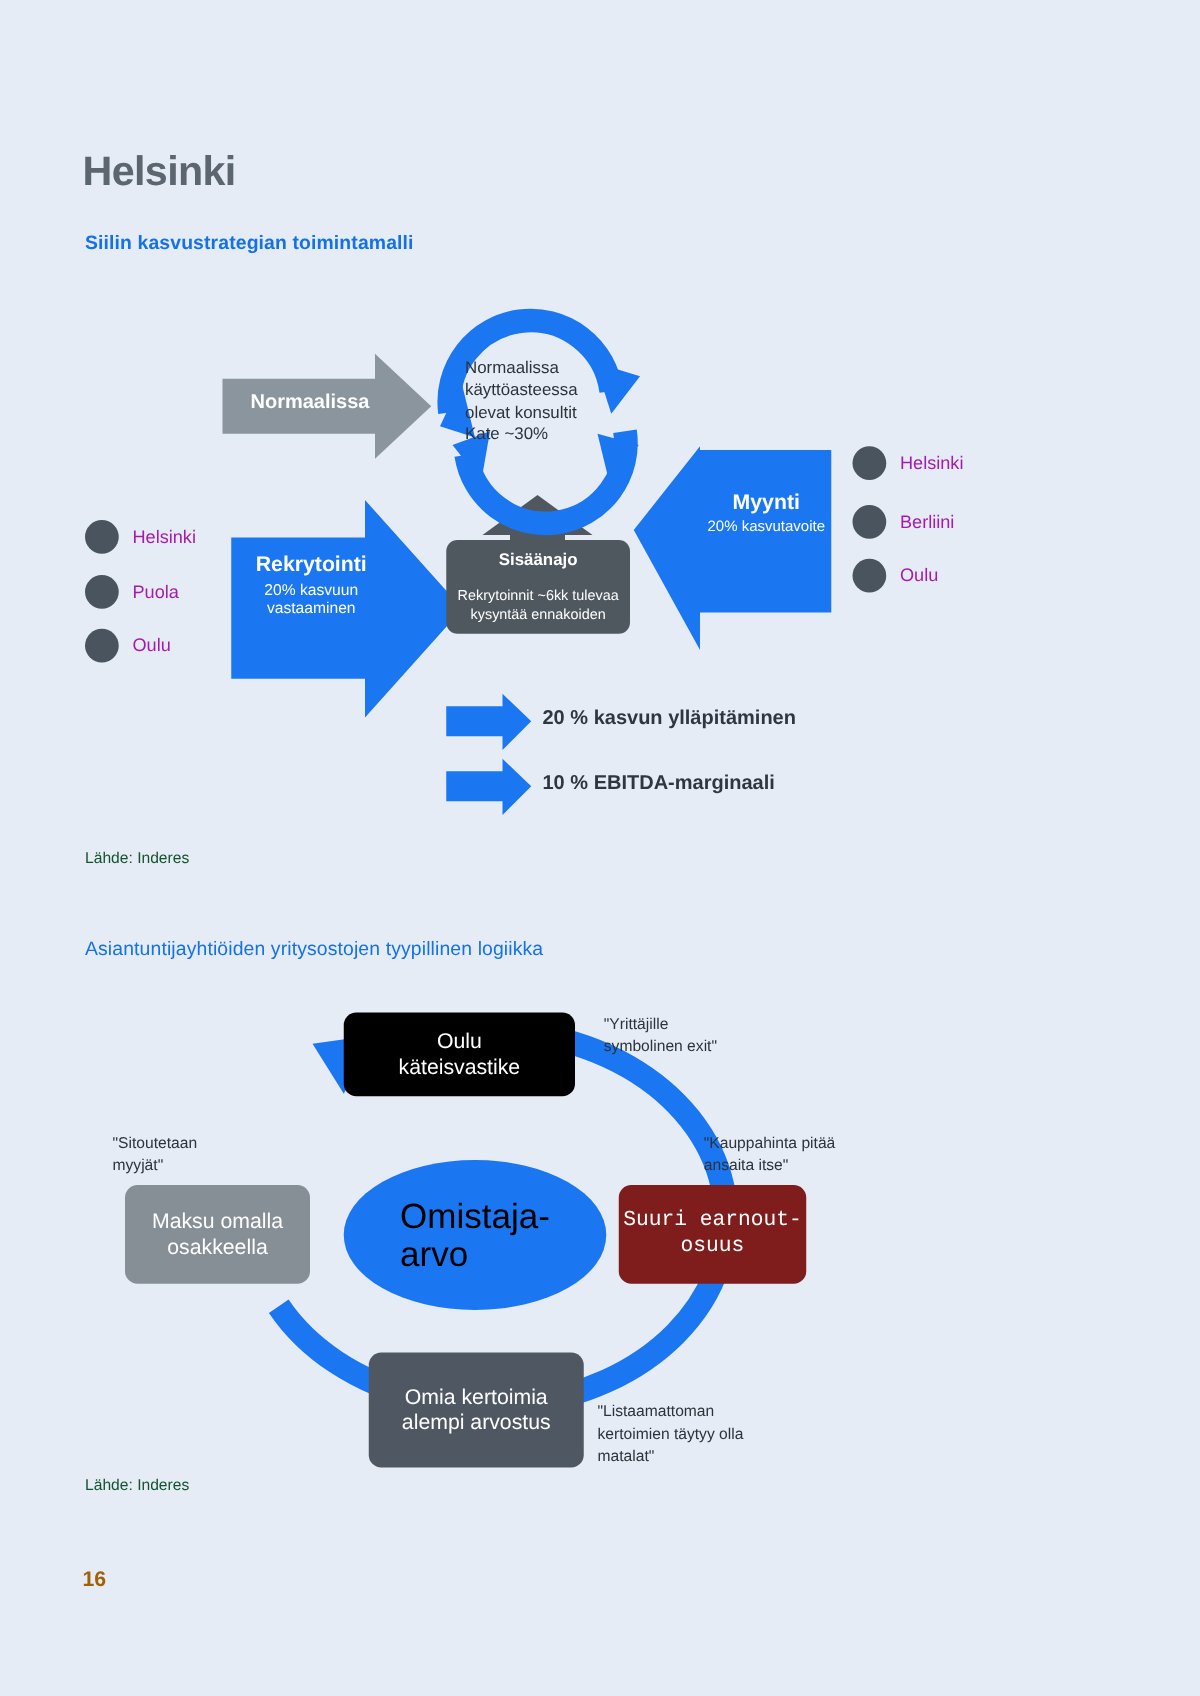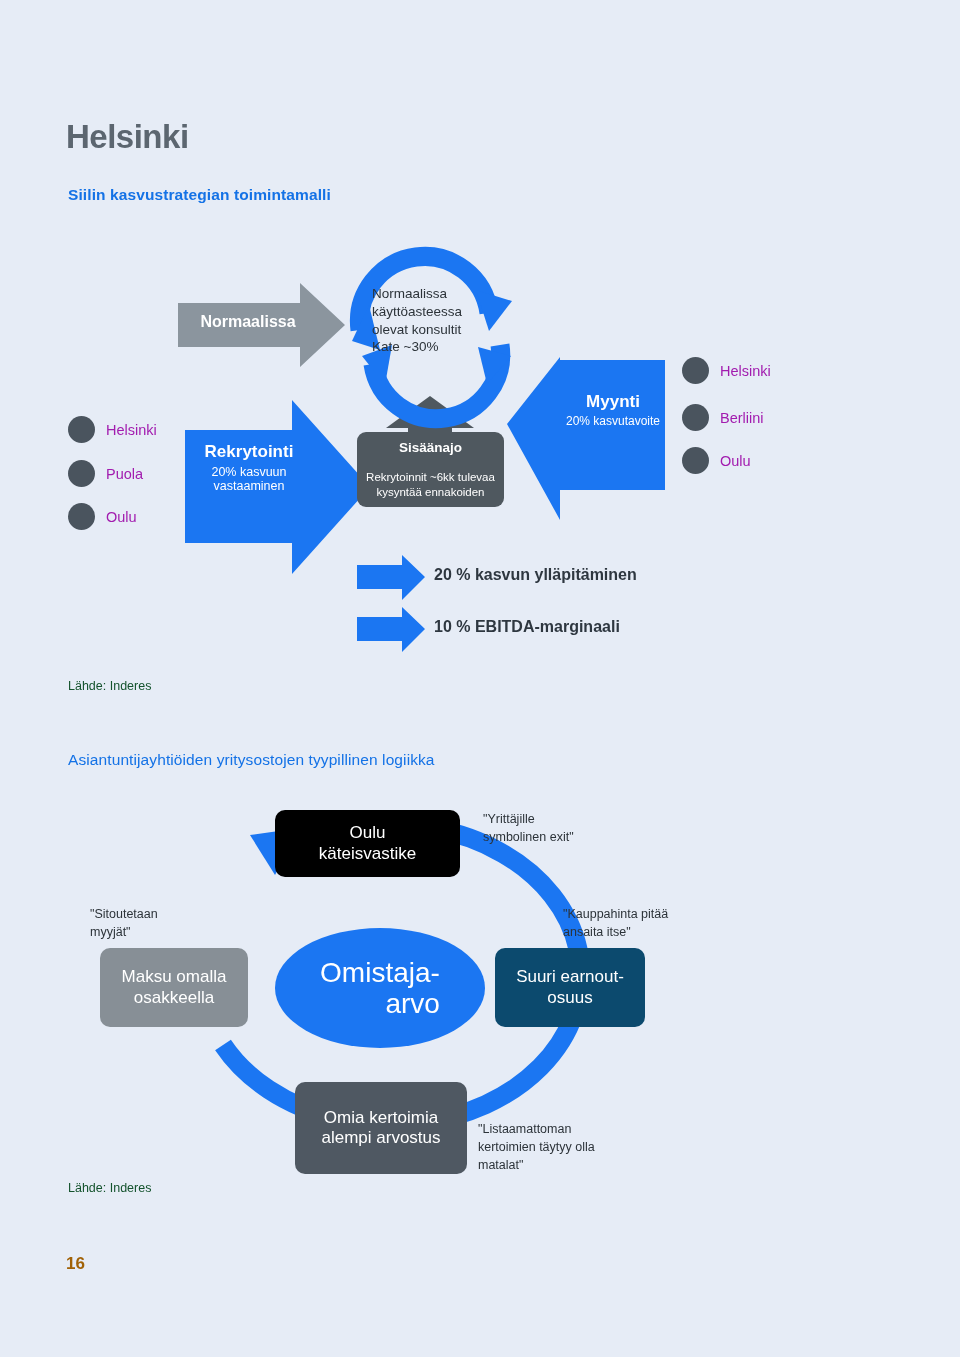--- a/index.html
+++ b/index.html
@@ -129,33 +129,33 @@
     position: absolute;
     border-radius: 10px;
     color: #ffffff;
     display: flex;
     align-items: center;
     justify-content: center;
     text-align: center;
     line-height: 1.18;
   }
   .node.black   { background: #000000; }
-  .node.darkgr  { background: #0c4a6e; }
+  .node.darkgr  { background: #7f1d1d; font-family: Liberation Mono, monospace; }
   .node.midgray { background: #4f5862; }
   .node.ltgray  { background: #878f96; }
 
   .oval {
     position: absolute;
     background: #1b76f2;
     border-radius: 50%;
-    color: #ffffff;
+    color: #000000;
     display: flex;
     align-items: center;
     justify-content: center;
-    text-align: right;
+    text-align: left;
     line-height: 1.12;
   }
 
   .quote {
     position: absolute;
     font-size: 12.5px;
     line-height: 1.45;
     color: #2c3339;
   }
 </style>

